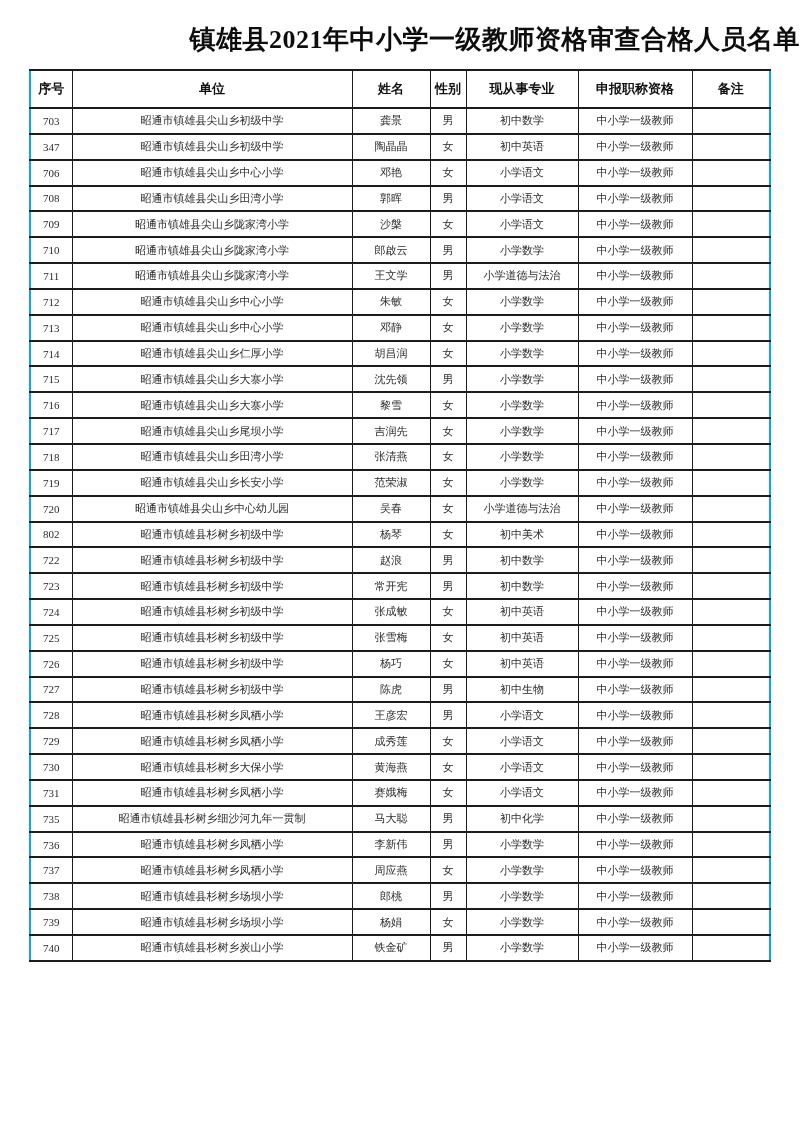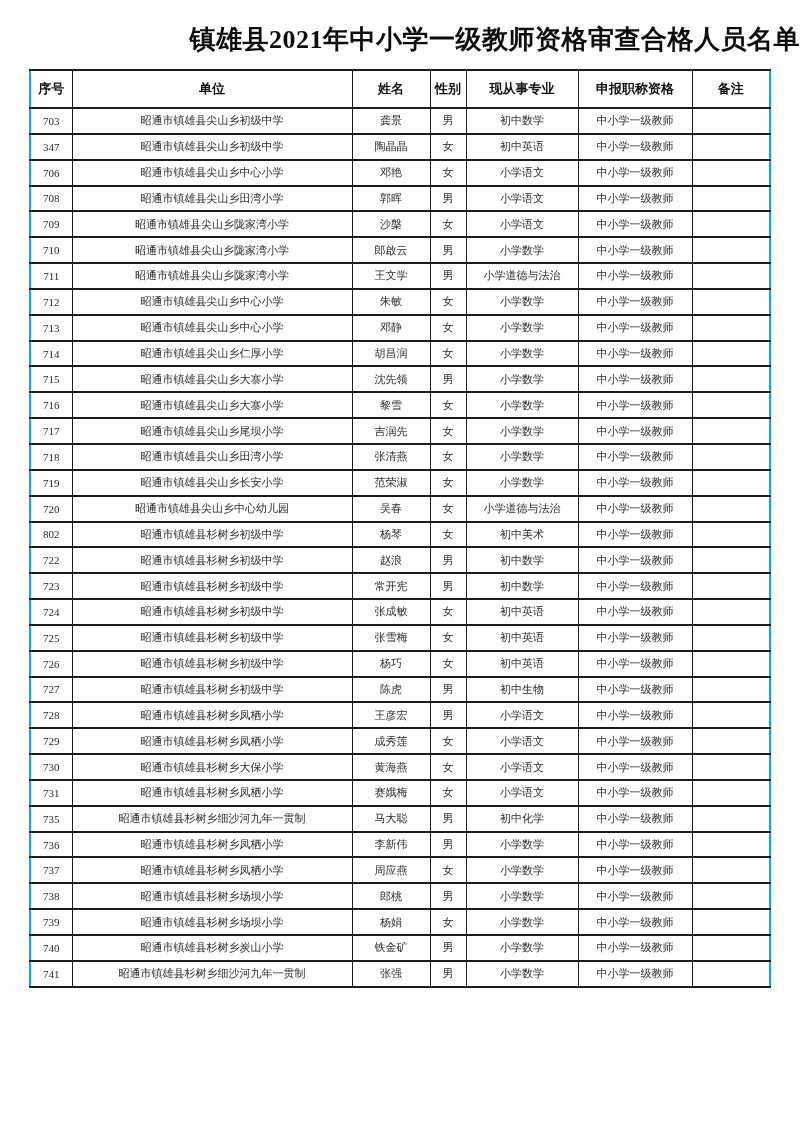--- a/index.html
+++ b/index.html
@@ -378,24 +378,15 @@
         </tr>
         <tr>
           <td>740</td>
           <td>昭通市镇雄县杉树乡炭山小学</td>
           <td>铁金矿</td>
           <td>男</td>
           <td>小学数学</td>
           <td>中小学一级教师</td>
           <td></td>
         </tr>
-        <tr>
-          <td>741</td>
-          <td>昭通市镇雄县杉树乡细沙河九年一贯制</td>
-          <td>张强</td>
-          <td>男</td>
-          <td>小学数学</td>
-          <td>中小学一级教师</td>
-          <td></td>
-        </tr>
       </tbody>
   </table>
 </div>
 
 </body></html>

